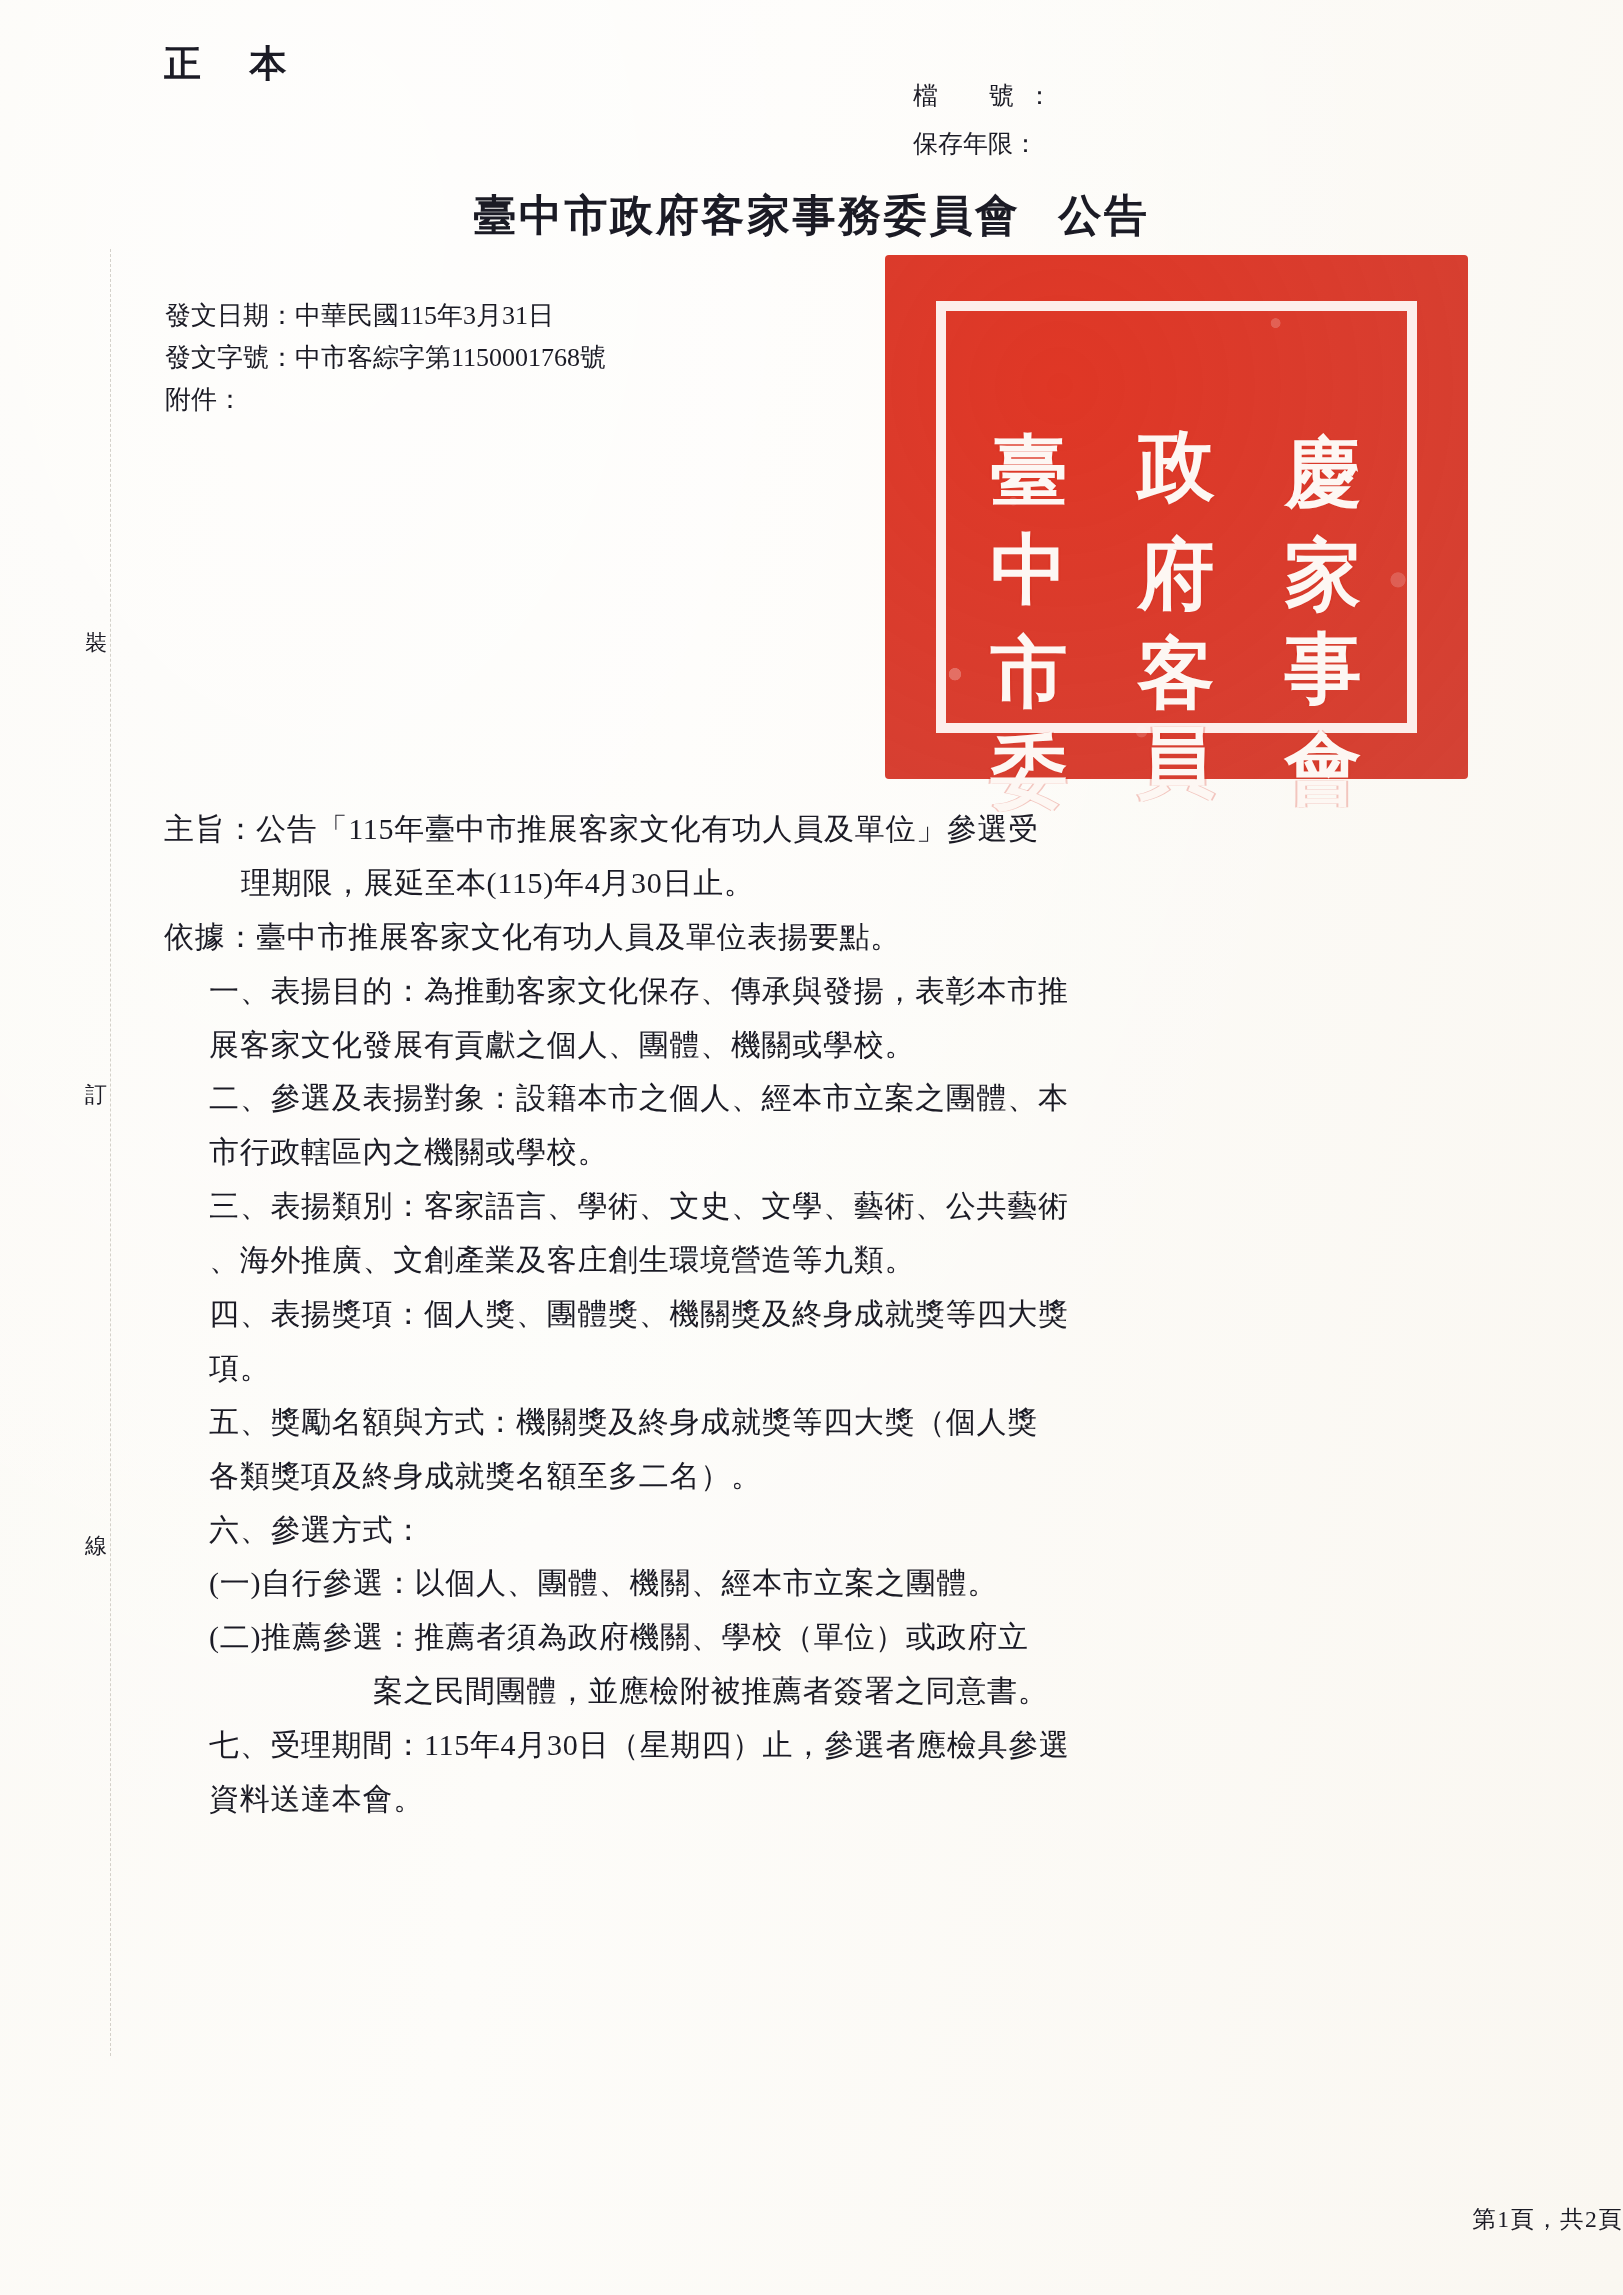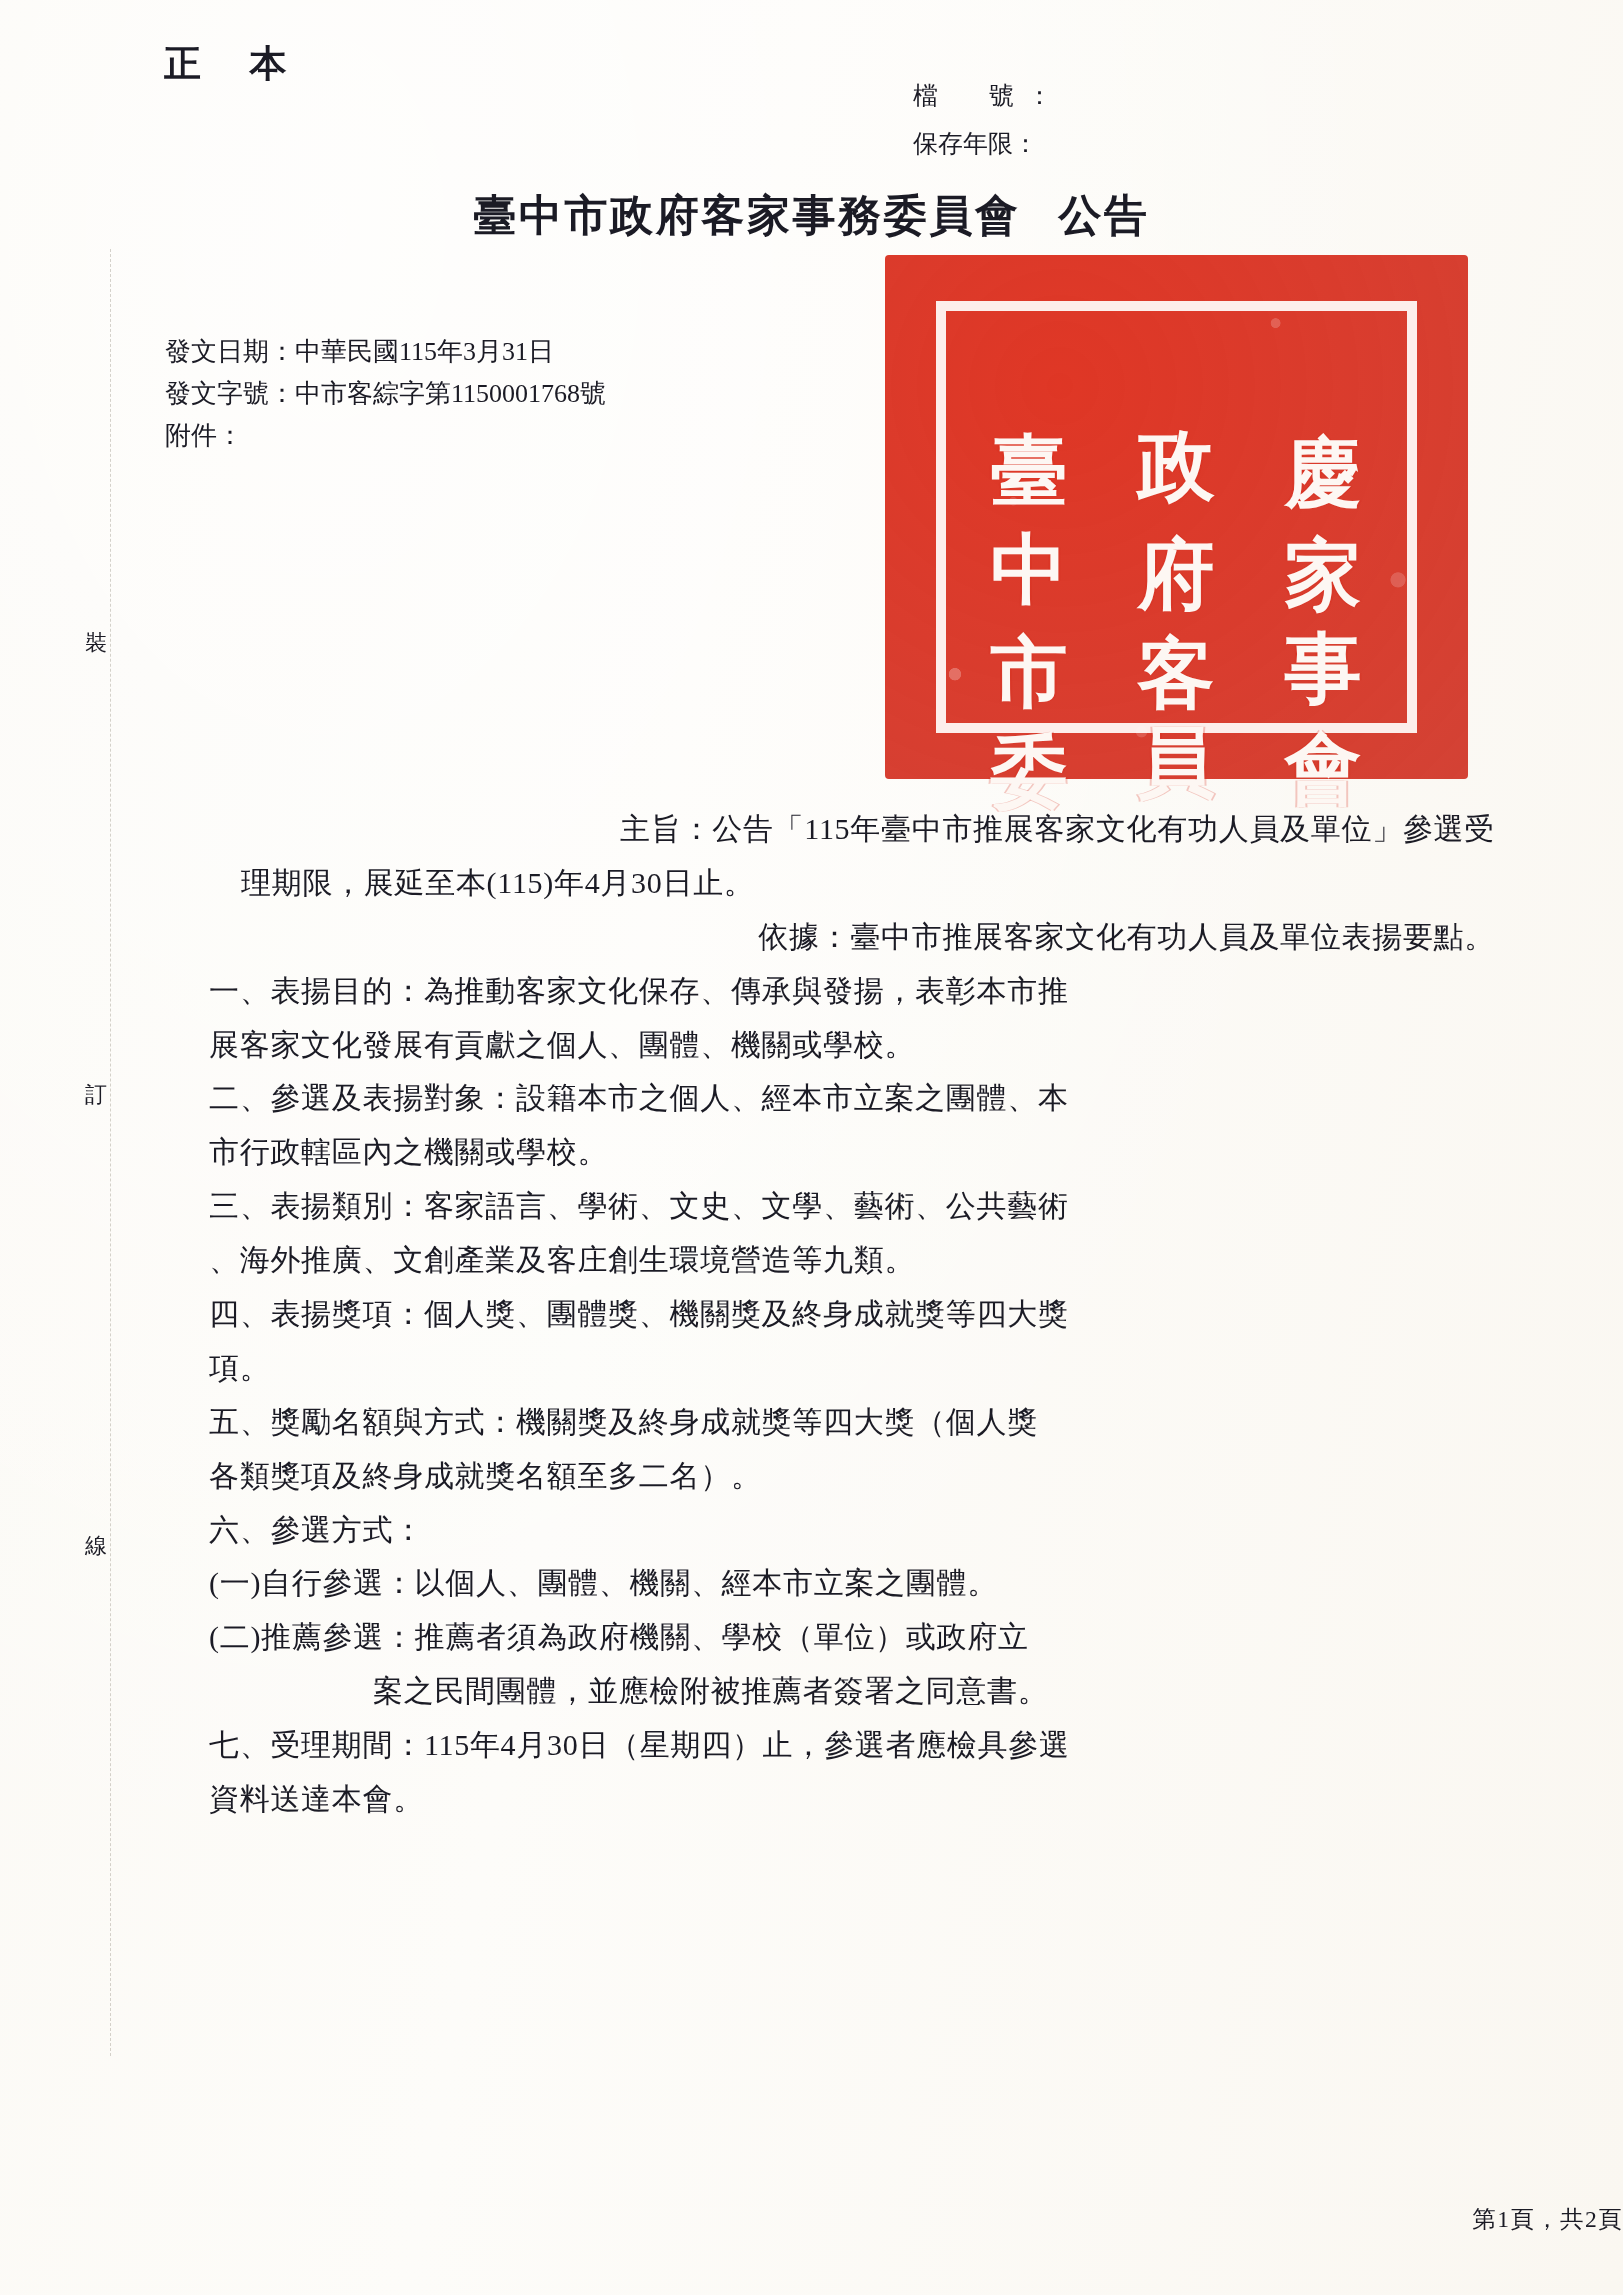--- a/index.html
+++ b/index.html
@@ -61,21 +61,20 @@
     display: inline-block;
     width: 38px;
   }
 
   .meta {
     position: absolute;
     left: 165px;
     top: 295px;
     font-size: 26px;
     line-height: 1.62;
-    margin-top: 36px;
   }
 
   
   .seal {
     position: absolute;
     left: 885px;
     top: 255px;
     width: 583px;
     height: 524px;
   }
@@ -169,21 +168,20 @@
     font-size: 30px;
     line-height: 1.58;
     letter-spacing: 0.7px;
   }
   .body p {
     margin: 0 0 6.5px 0;
   }
   .hang-1 {
     padding-left: 77px;
     text-indent: -77px;
-    text-align: right;
   }
   .hang-2 {
     padding-left: 122px;
     text-indent: -77px;
   }
   .lvl2 {
     padding-left: 122px;
     text-indent: -77px;
   }
   .lvl2b {

